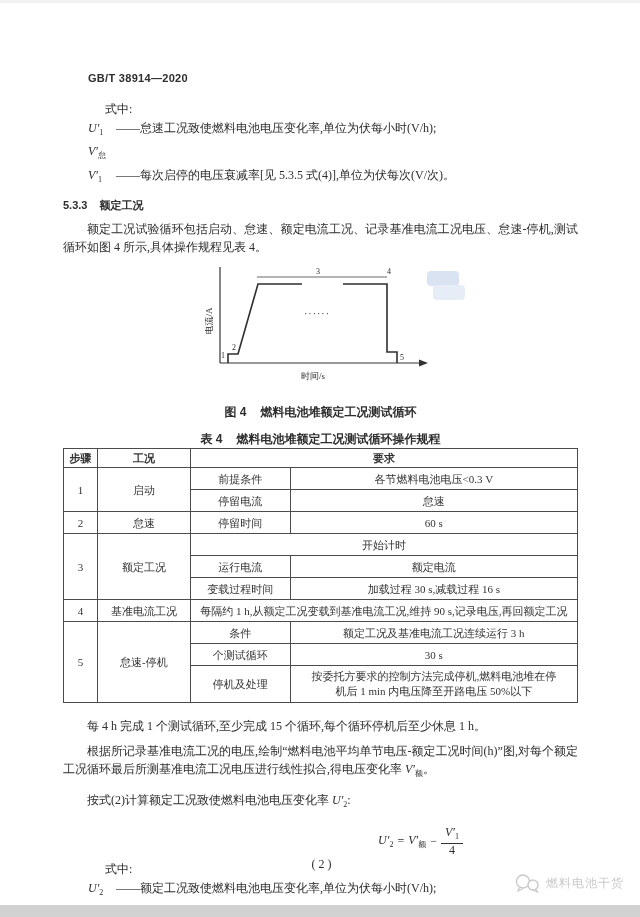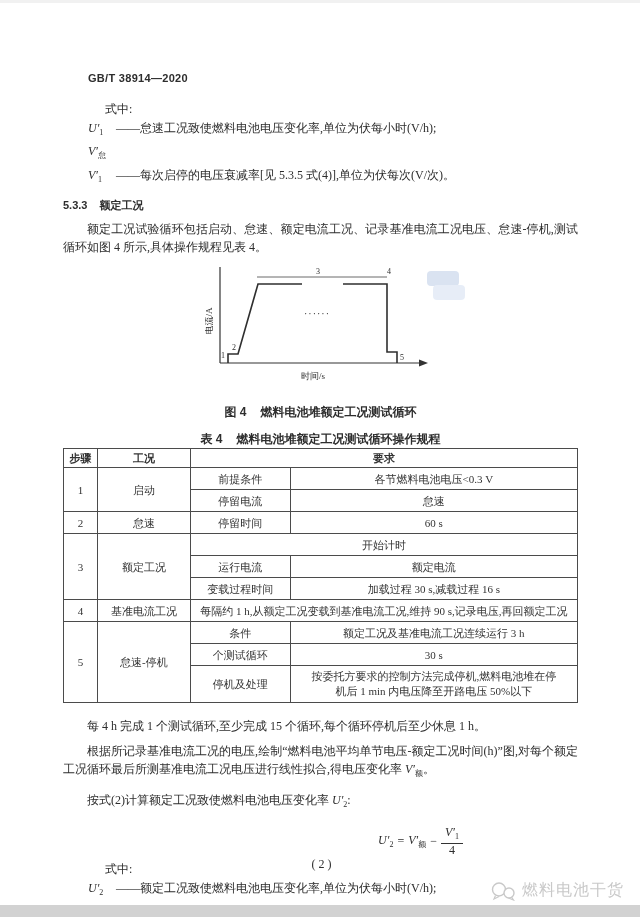--- a/index.html
+++ b/index.html
@@ -44,23 +44,23 @@
   .formula-row{display:flex;align-items:center;margin-top:12px;height:28px;font-size:12px;flex-direction:column;}
   .f-expr{flex:0 0 auto;margin-left:200px;display:flex;align-items:center;font-style:italic;}
   .f-expr .op{font-style:normal;margin:0 4px;}
   .frac{display:inline-block;text-align:center;vertical-align:middle;font-style:italic;}
   .frac .num{display:block;border-bottom:1px solid #333;padding:0 4px;line-height:13px;}
   .frac .den{display:block;font-style:normal;line-height:13px;}
   .f-dots{flex:1;overflow:hidden;white-space:nowrap;margin-left:14px;font-style:normal;
           letter-spacing:1px;color:#333;}
   .f-num{flex:0 0 auto;padding-left:2px;}
 
-  .watermark{position:absolute;right:16px;bottom:16px;display:flex;align-items:center;
+  .watermark{position:absolute;right:16px;bottom:24px;display:flex;align-items:center;
              color:#c9c9c9;font-family:"Liberation Sans","DejaVu Sans",sans-serif;
-             font-size:16px;letter-spacing:1px;}
+             font-size:12px;letter-spacing:1px;}
   .watermark .wm-icon{margin-right:6px;display:inline-flex;}
 
   svg text{font-family:"Liberation Serif","DejaVu Serif",serif;fill:#2d2d2d;}
 </style>
 </head>
 <body>
 
 <div class="page">
   <div class="top-strip"></div>
 

